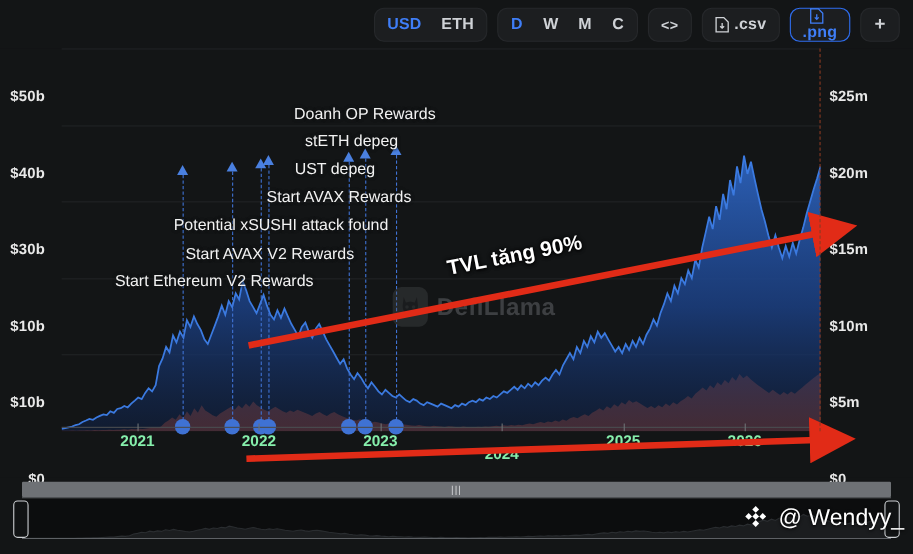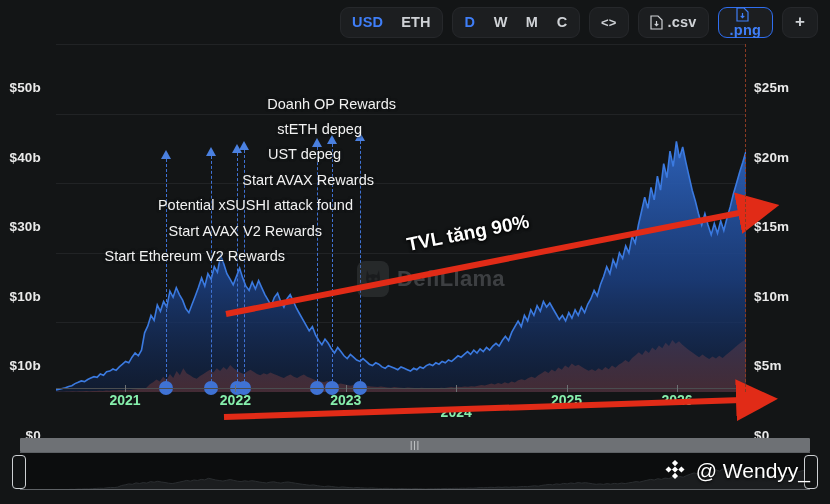--- a/index.html
+++ b/index.html
@@ -123,21 +123,21 @@
   }
   #brush-body svg{ display:block; }
   .brush-handle{
     position:absolute; top:17px; width:14px; height:34px;
     background:#111314; border:1.5px solid #cdd0d3; border-radius:4px;
   }
   #brush-handle-left{ left:0px; }
   #brush-handle-right{ right:0px; }
 
   #credit{
-    position:absolute; right:20px; top:458px; display:flex; align-items:center;
+    position:absolute; right:8px; top:458px; display:flex; align-items:center;
     gap:8px; color:#ffffff; font-size:21px; font-weight:400;
     text-shadow:0 1px 3px #000;
     justify-content:center;
   }
 </style>
 </head>
 <body>
 
 <div id="toolbar">
 

